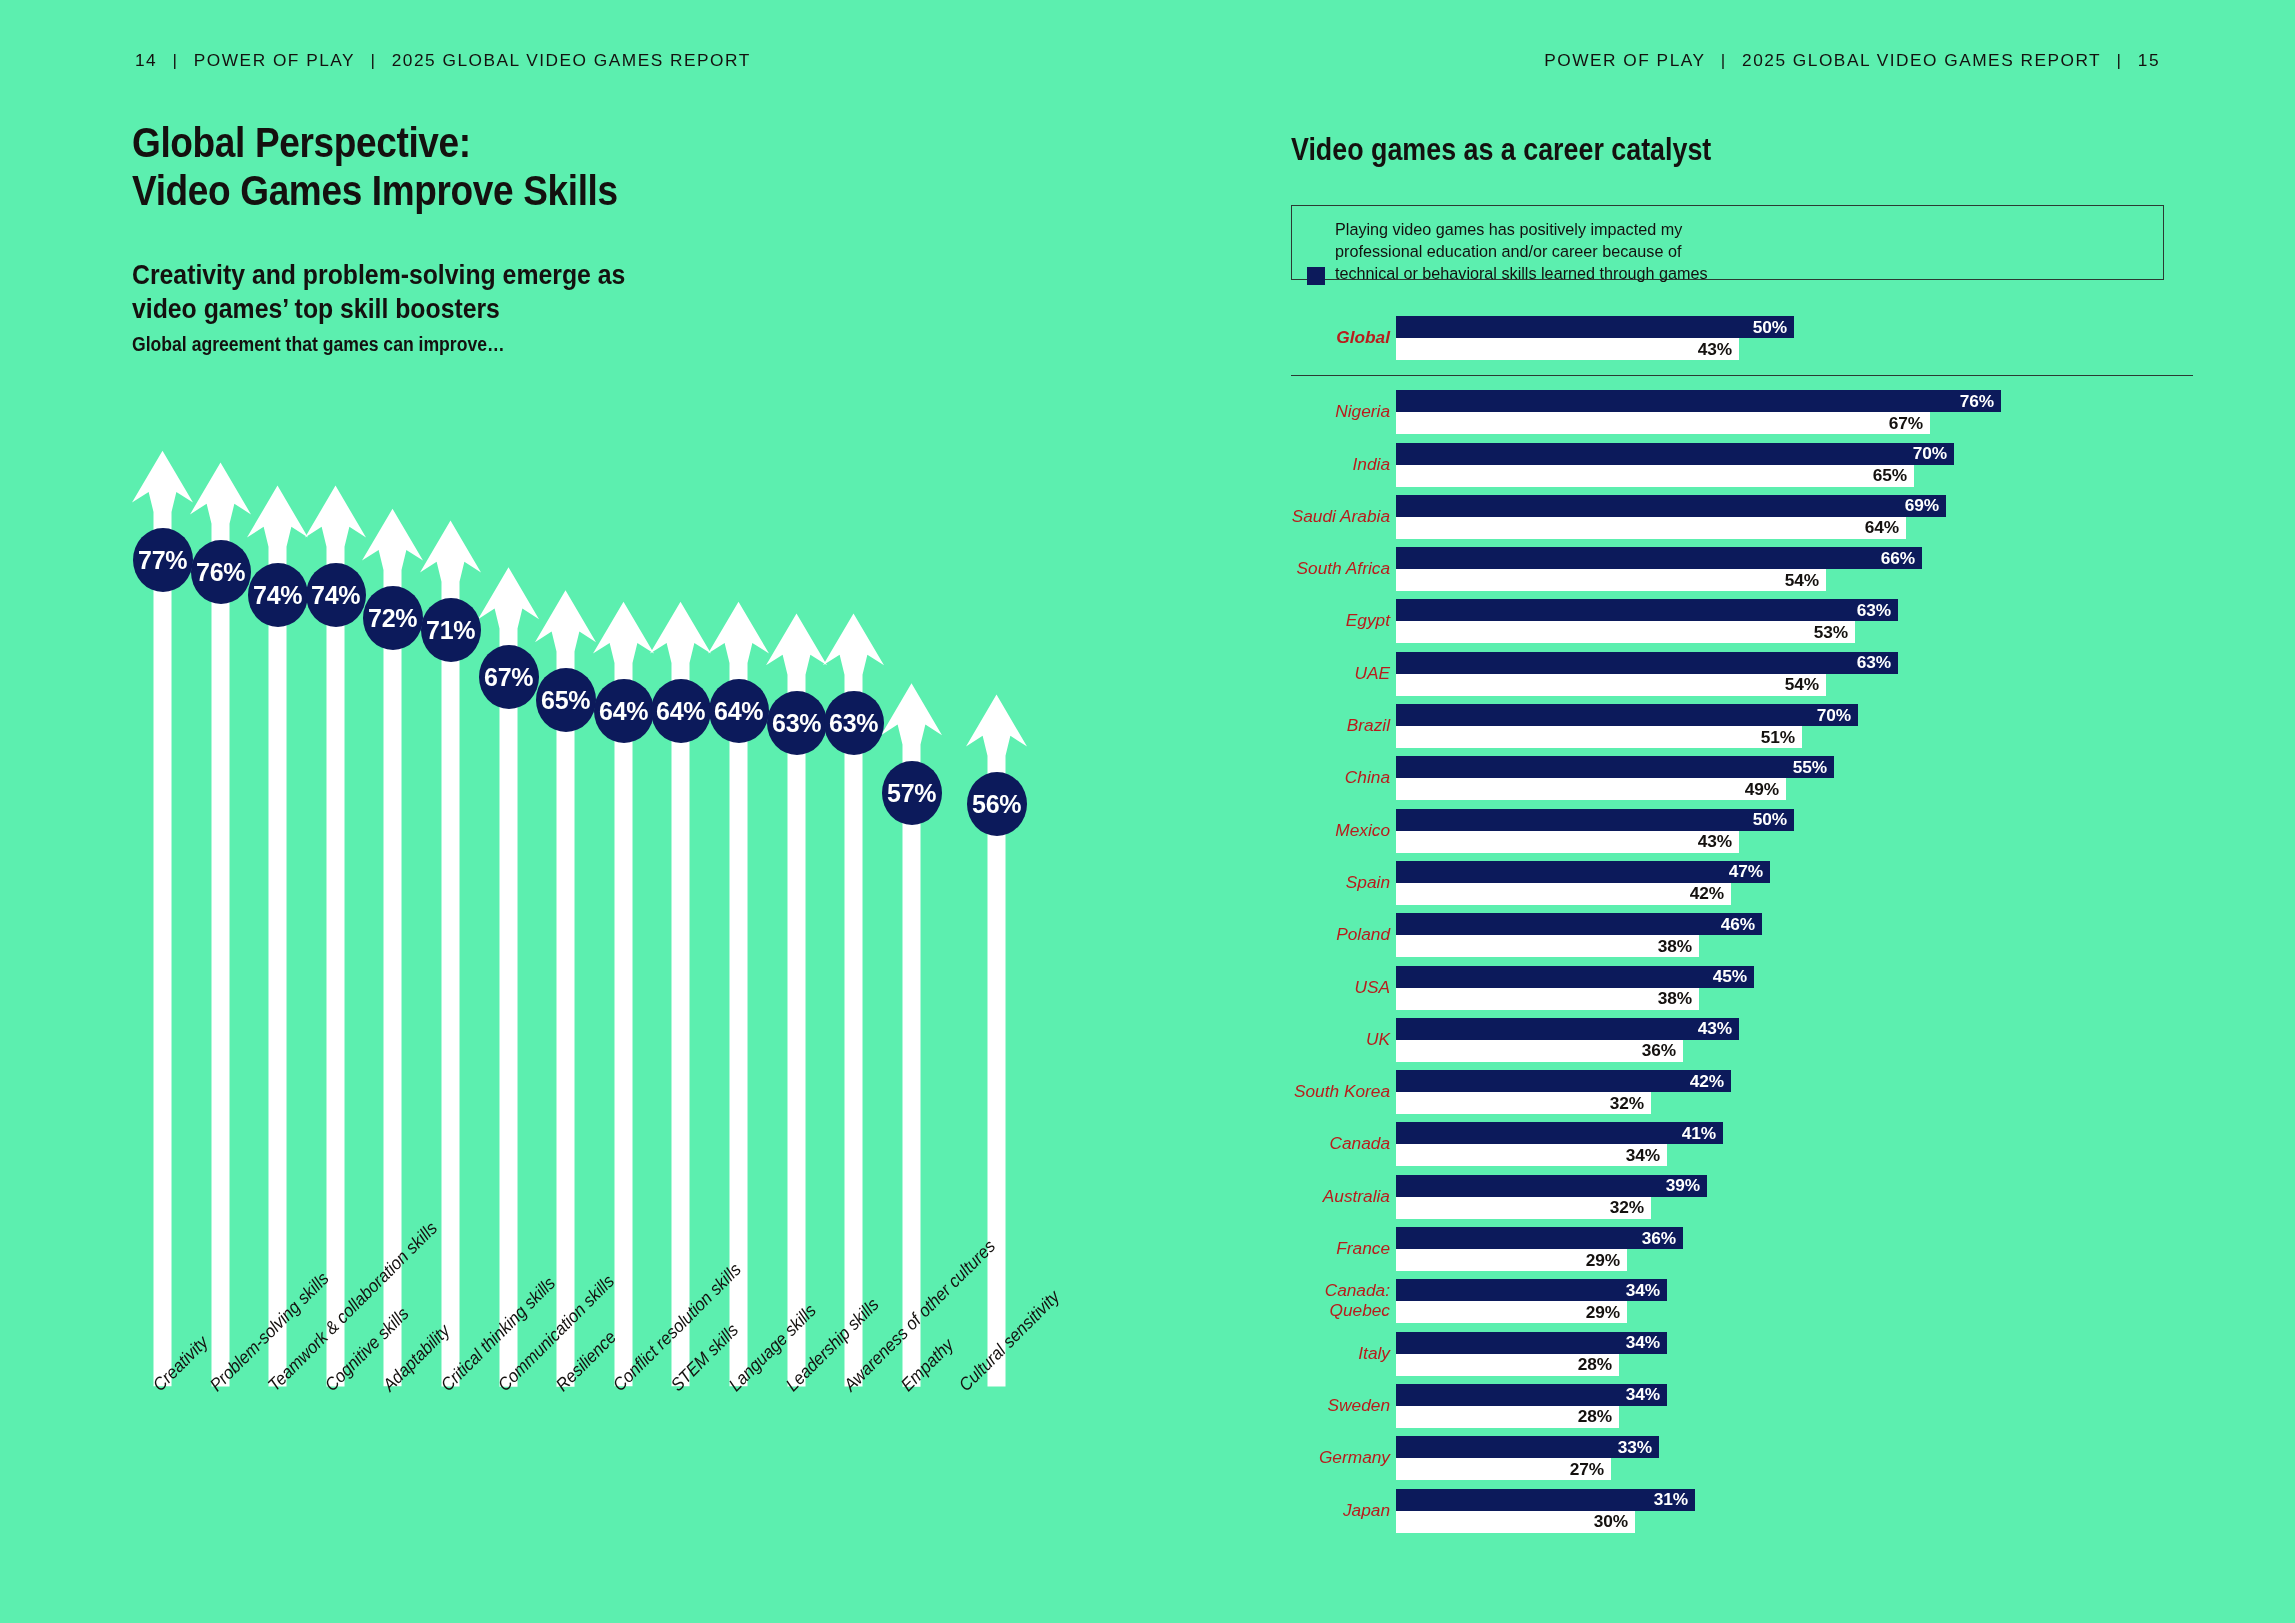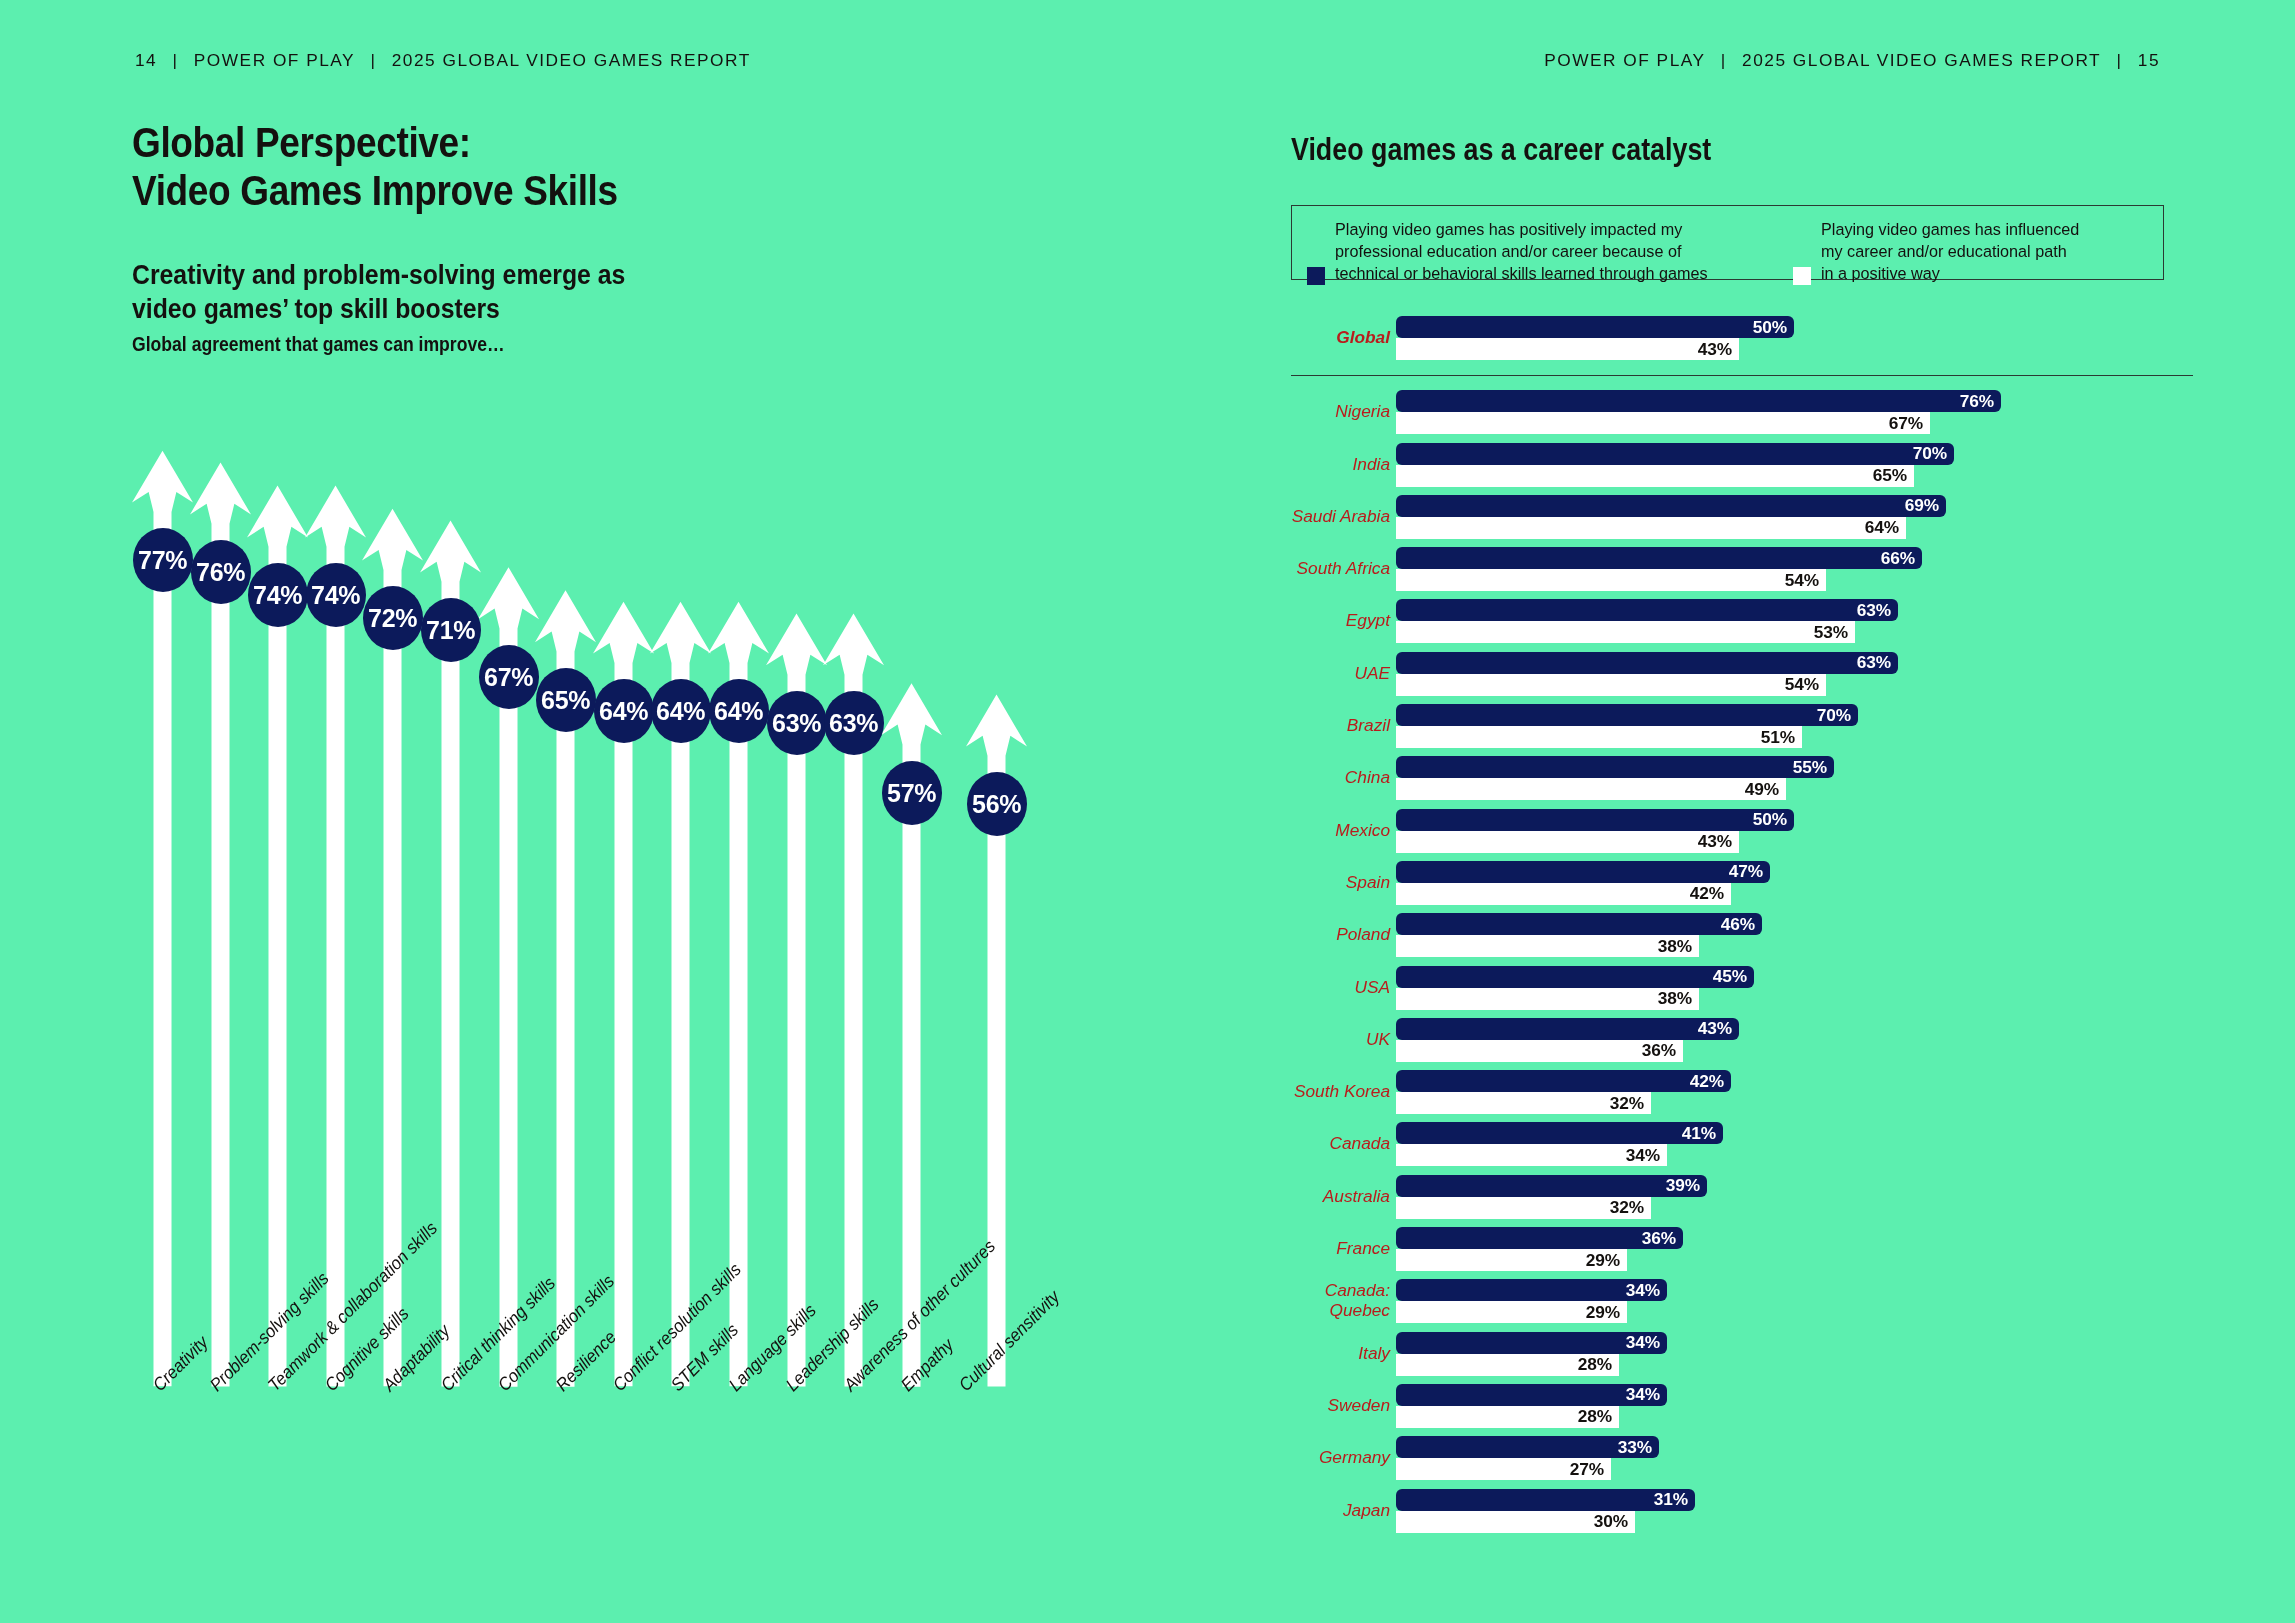--- a/index.html
+++ b/index.html
@@ -122,21 +122,21 @@
   }
   .row.global .row-label{font-weight:700;font-style:italic;}
   .bar-area{position:absolute;left:105px;top:0;right:0;height:44px;}
   .bar{
     position:absolute;left:0;height:22px;
     display:flex;align-items:center;justify-content:flex-end;
     box-sizing:border-box;padding-right:7px;
     font-family:"Liberation Sans Narrow","Liberation Sans", sans-serif;
     font-weight:700;font-size:17.3px;letter-spacing:-0.1px;
   }
-  .bar-a{top:0;background:#0C1A5B;color:#ffffff;border-radius:6px;}
+  .bar-a{top:0;background:#0C1A5B;color:#ffffff;}
   .bar-b{top:22px;background:#ffffff;color:#14110f;}
   .divider{
     position:absolute;left:0;width:902px;height:1px;background:#2b3a33;
   }
 </style>
 </head>
 <body>
 
 <div class="page">
 
@@ -277,26 +277,20 @@
   <div class="right-col">
     <h2 class="chart-title">Video games as a career catalyst</h2>
 
     <div class="legend">
       <div class="legend-item first">
         <span class="legend-swatch sw-navy"></span>
         <span class="legend-text">Playing video games has positively impacted my
 professional education and/or career because of
 technical or behavioral skills learned through games</span>
       </div>
-      <div class="legend-item">
-        <span class="legend-swatch sw-white"></span>
-        <span class="legend-text">Playing video games has influenced
-my career and/or educational path
-in a positive way</span>
-      </div>
     </div>
 
     <div class="bars" id="bars">
         <div class="row global">
           <div class="row-label">Global</div>
           <div class="bar-area">
             <div class="bar bar-a" style="width: 398px;">50%</div>
             <div class="bar bar-b" style="width: 343px;">43%</div>
           </div>
         </div>

